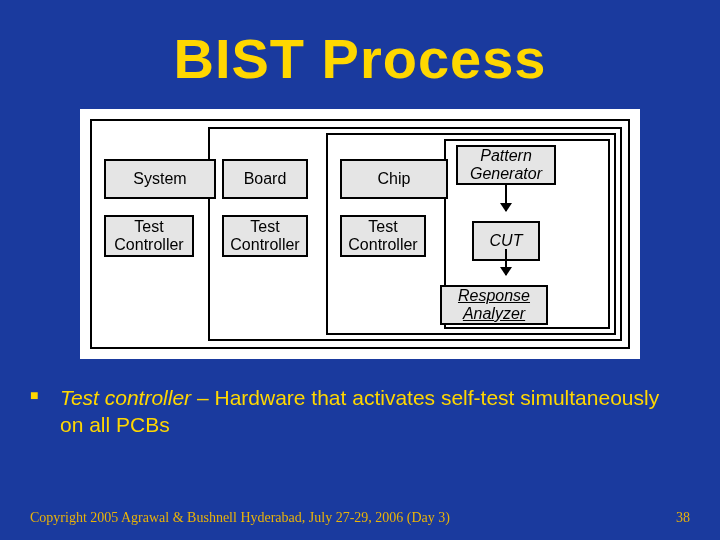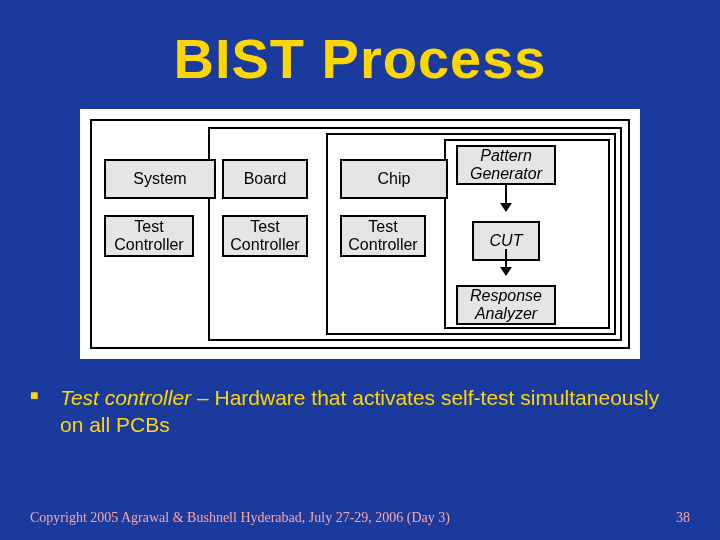--- a/index.html
+++ b/index.html
@@ -87,21 +87,21 @@
     top: 2px;
     font-size: 14px;
     color: #ffd700;
   }
   .bullets .em { font-style: italic; }
   .footer {
     position: absolute;
     bottom: 14px;
     left: 30px;
     right: 30px;
-    color: #fca5a5;
+    color: #eab308;
     font-size: 14px;
     display: flex;
     justify-content: space-between;
     font-family: Georgia, "Times New Roman", serif;
   }
 </style>
 </head>
 <body>
 
 <div class="title">BIST Process</div>
@@ -116,21 +116,21 @@
     <div class="dbox" style="left:12px; top:38px; width:112px; height:30px;">System</div>
     <div class="dbox" style="left:130px; top:38px; width:86px; height:30px;">Board</div>
     <div class="dbox" style="left:248px; top:38px; width:108px; height:30px;">Chip</div>
     <div class="dbox it" style="left:364px; top:24px; width:100px; height:40px;">Pattern Generator</div>
 
     <div class="dbox" style="left:12px; top:94px; width:90px; height:42px;">Test Controller</div>
     <div class="dbox" style="left:130px; top:94px; width:86px; height:42px;">Test Controller</div>
     <div class="dbox" style="left:248px; top:94px; width:86px; height:42px;">Test Controller</div>
     <div class="dbox it" style="left:380px; top:100px; width:68px; height:36px;">CUT</div>
 
-    <div class="dbox it" style="left:364px; top:164px; width:100px; height:40px;">Response Analyzer</div>
+    <div class="dbox it" style="left:348px; top:164px; width:108px; height:40px;text-decoration:underline;">Response Analyzer</div>
 
     <div class="arrow-down" style="left:413px; top:64px; height:26px;"></div>
     <div class="arrow-down" style="left:413px; top:128px; height:26px;"></div>
   </div>
 </div>
 
 <ul class="bullets">
   <li>
     <span class="em">Test controller</span><span> – Hardware that activates self-test simultaneously on all PCBs</span>
   </li>

